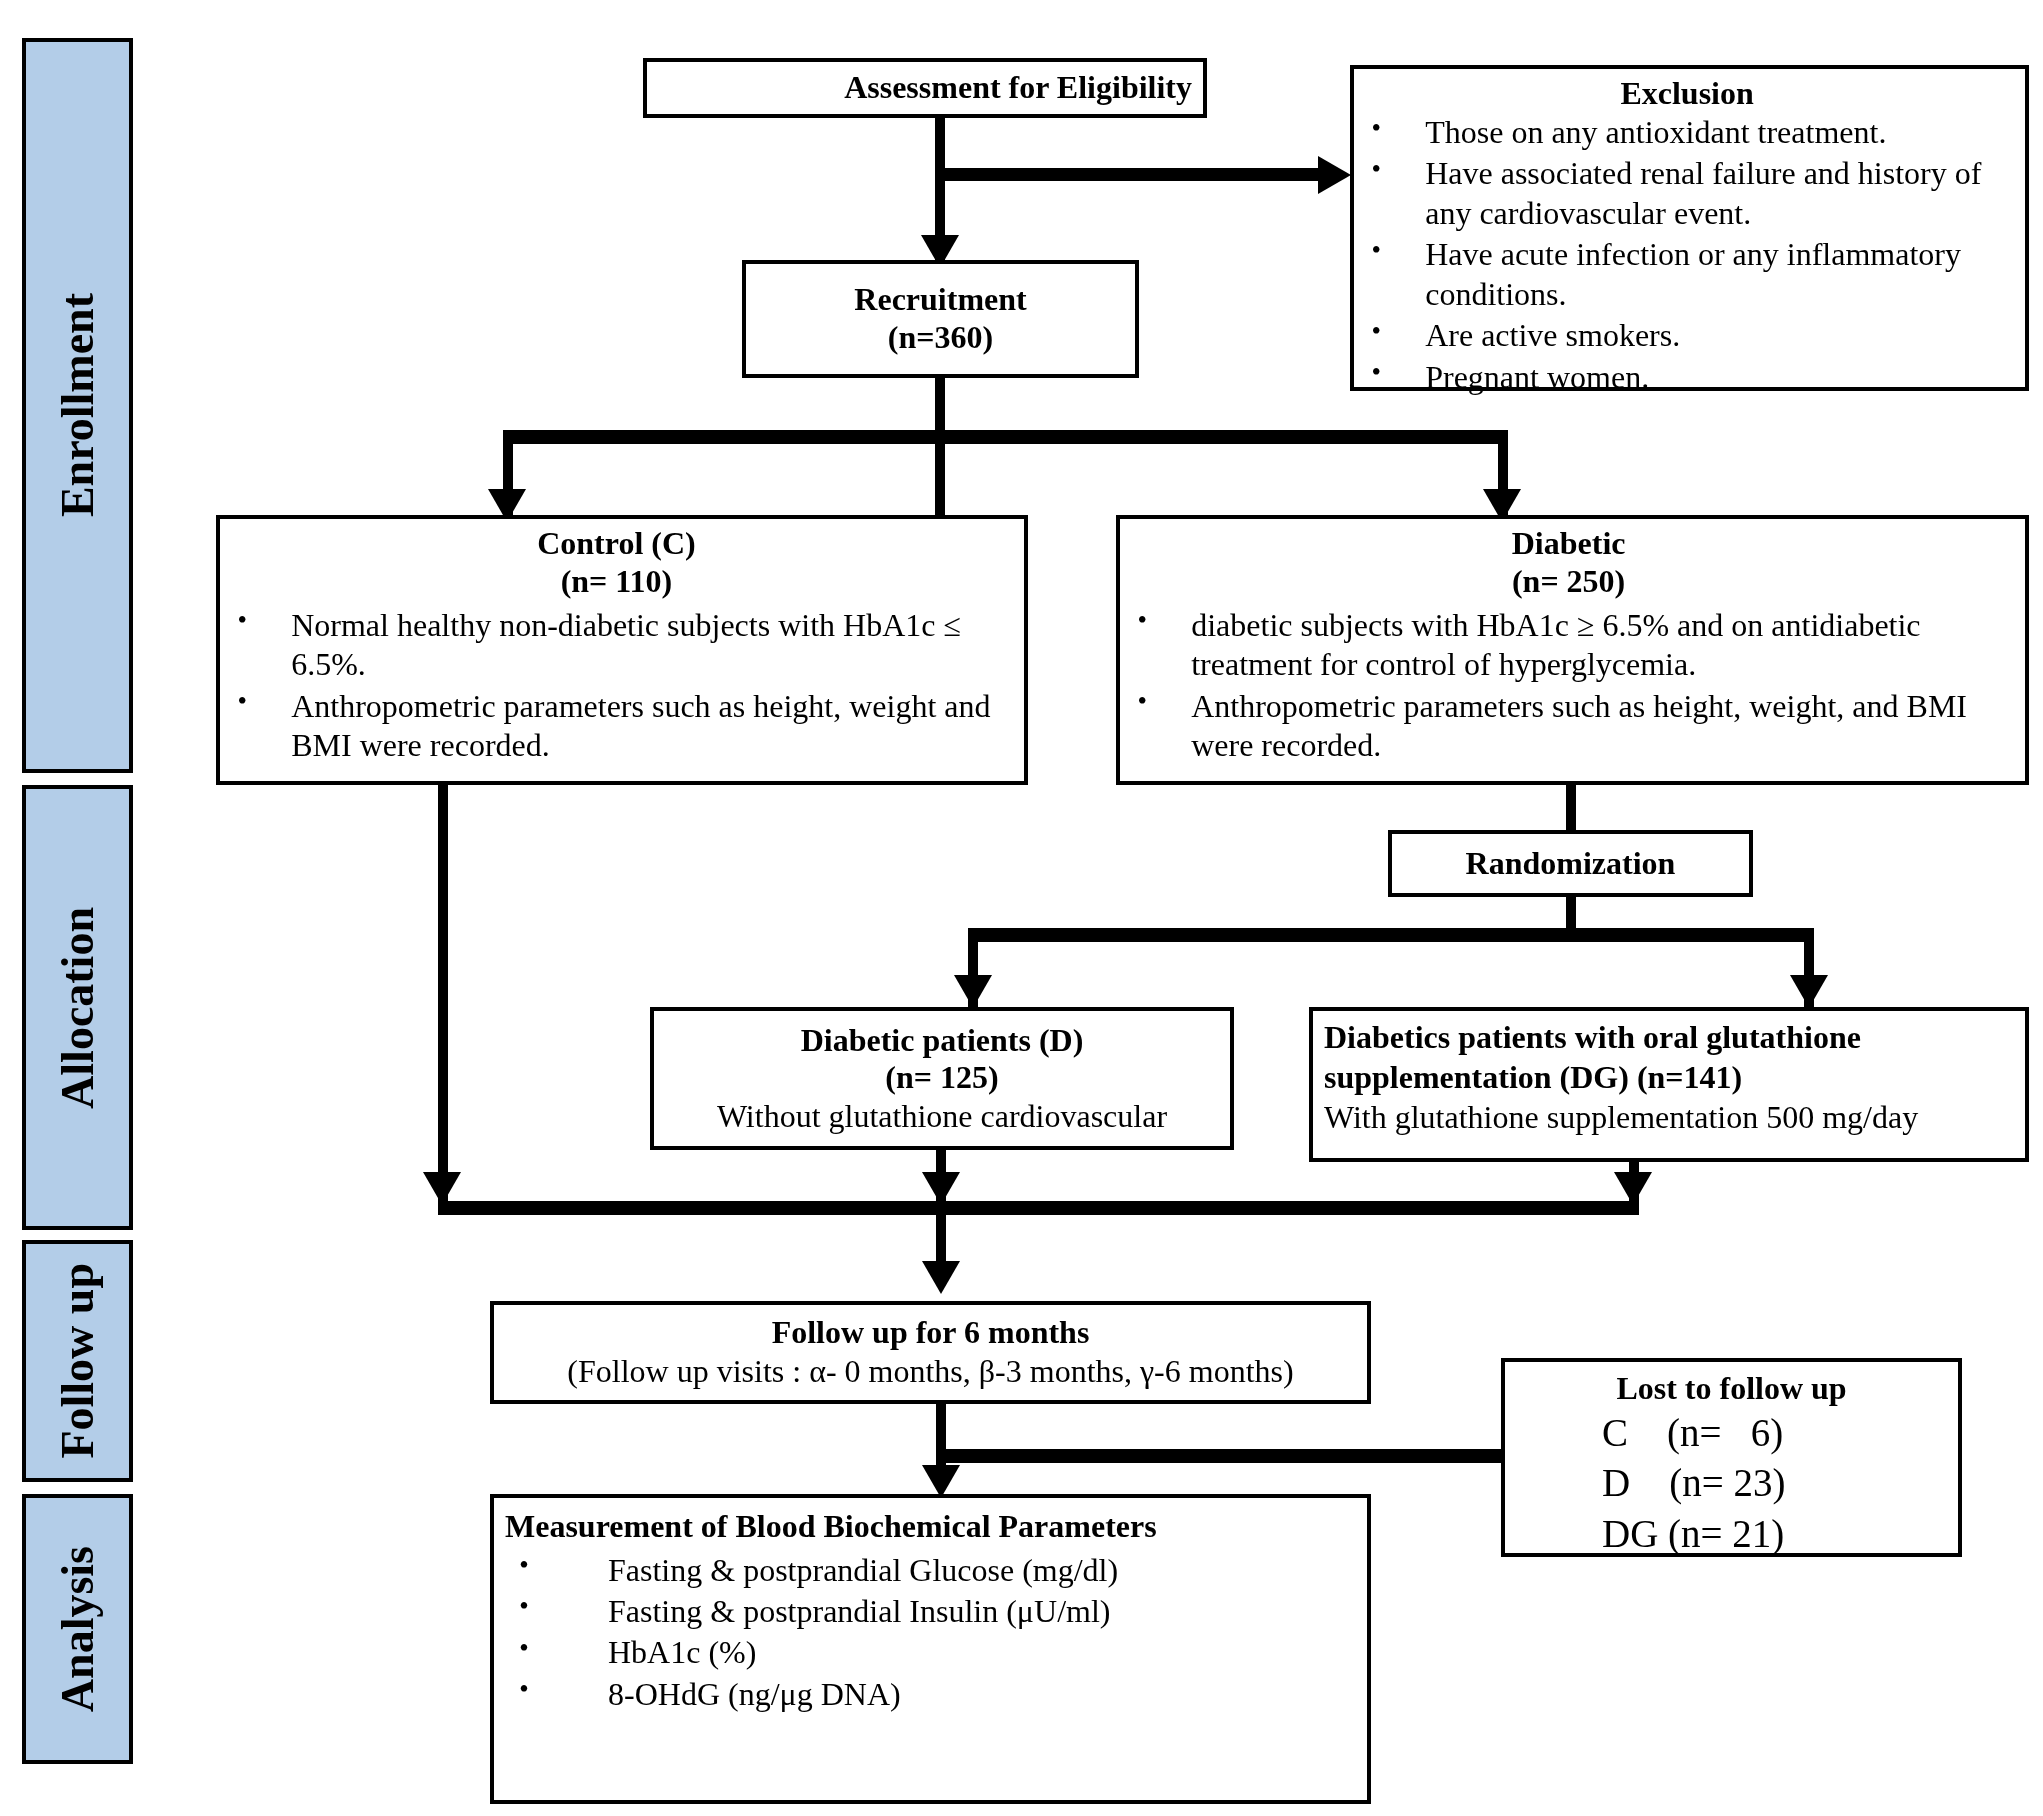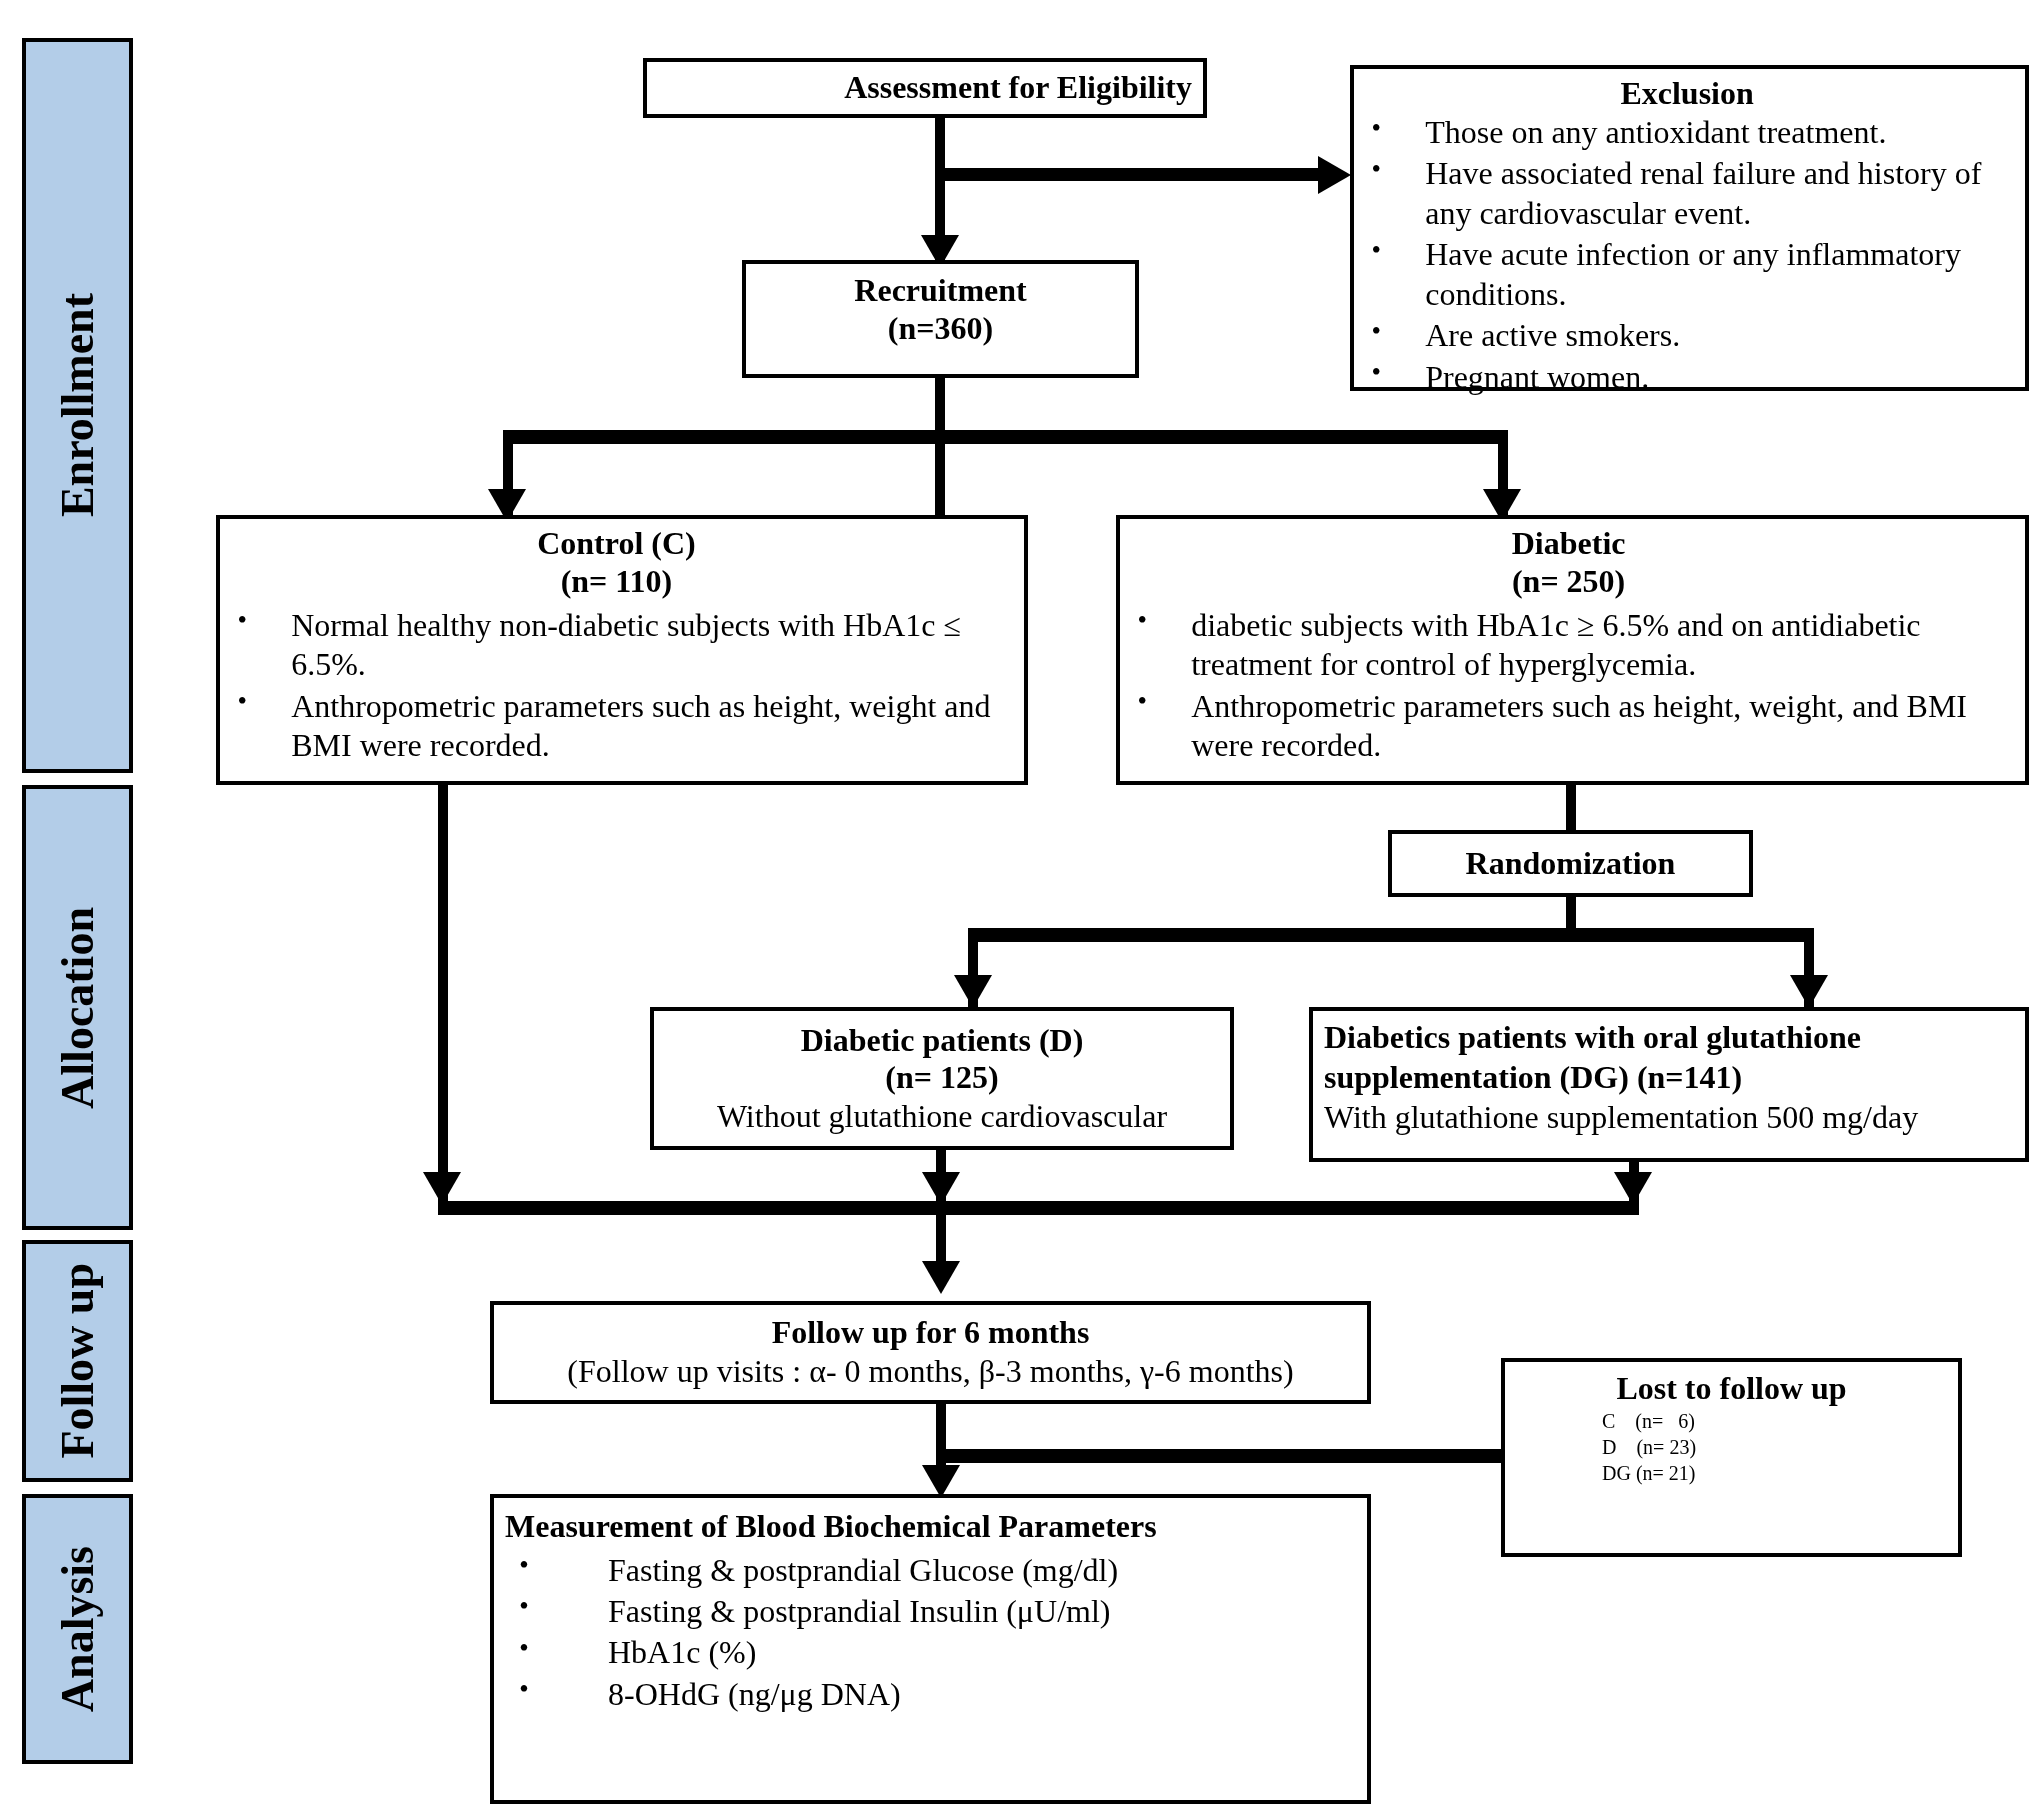--- a/index.html
+++ b/index.html
@@ -47,21 +47,21 @@
     text-align:left;
   }
   ul.bul li:before{
     content:"\2022";
     position:absolute;
     left:14.3px;top:-1.6px;
     font-size:27px;
   }
 
   
-  .lostrow{font-size:20px;line-height:1.3;text-align:left;white-space:pre;}
+  .lostrow{font-size:39px;line-height:1.3;text-align:left;white-space:pre;}
 
   
   .ln{position:absolute;background:#000;}
   .arrow-d{position:absolute;width:0;height:0;border-left:19px solid transparent;border-right:19px solid transparent;border-top:33px solid #000;}
   .arrow-r{position:absolute;width:0;height:0;border-top:19px solid transparent;border-bottom:19px solid transparent;border-left:33px solid #000;}
 </style>
 </head>
 <body>
 
 <div id="root">
@@ -129,21 +129,21 @@
     <div class="ttl">Exclusion</div>
     <ul class="bul">
       <li>Those on any antioxidant treatment.</li>
       <li>Have associated renal failure and history of any cardiovascular event.</li>
       <li>Have acute infection or any inflammatory conditions.</li>
       <li>Are active smokers.</li>
       <li>Pregnant women.</li>
     </ul>
   </div>
 
-  <div class="box" style="left:742px;top:260px;width:397px;height:118px;display:flex;flex-direction:column;align-items:center;">
+  <div class="box" style="left:742px;top:260px;width:397px;height:118px;display:flex;flex-direction:column;align-items:center;justify-content:center;">
     <div class="ttl">Recruitment</div>
     <div class="sub">(n=360)</div>
   </div>
 
   <div class="box" style="left:216px;top:515px;width:812px;height:270px;padding:6.4px 14.3px 6.4px 3.2px;">
     <div class="ttl">Control (C)</div>
     <div class="sub">(n= 110)</div>
     <ul class="bul" style="margin-top:4.8px;">
       <li>Normal healthy non-diabetic subjects with HbA1c ≤ 6.5%.</li>
       <li>Anthropometric parameters such as height, weight and BMI were recorded.</li>

